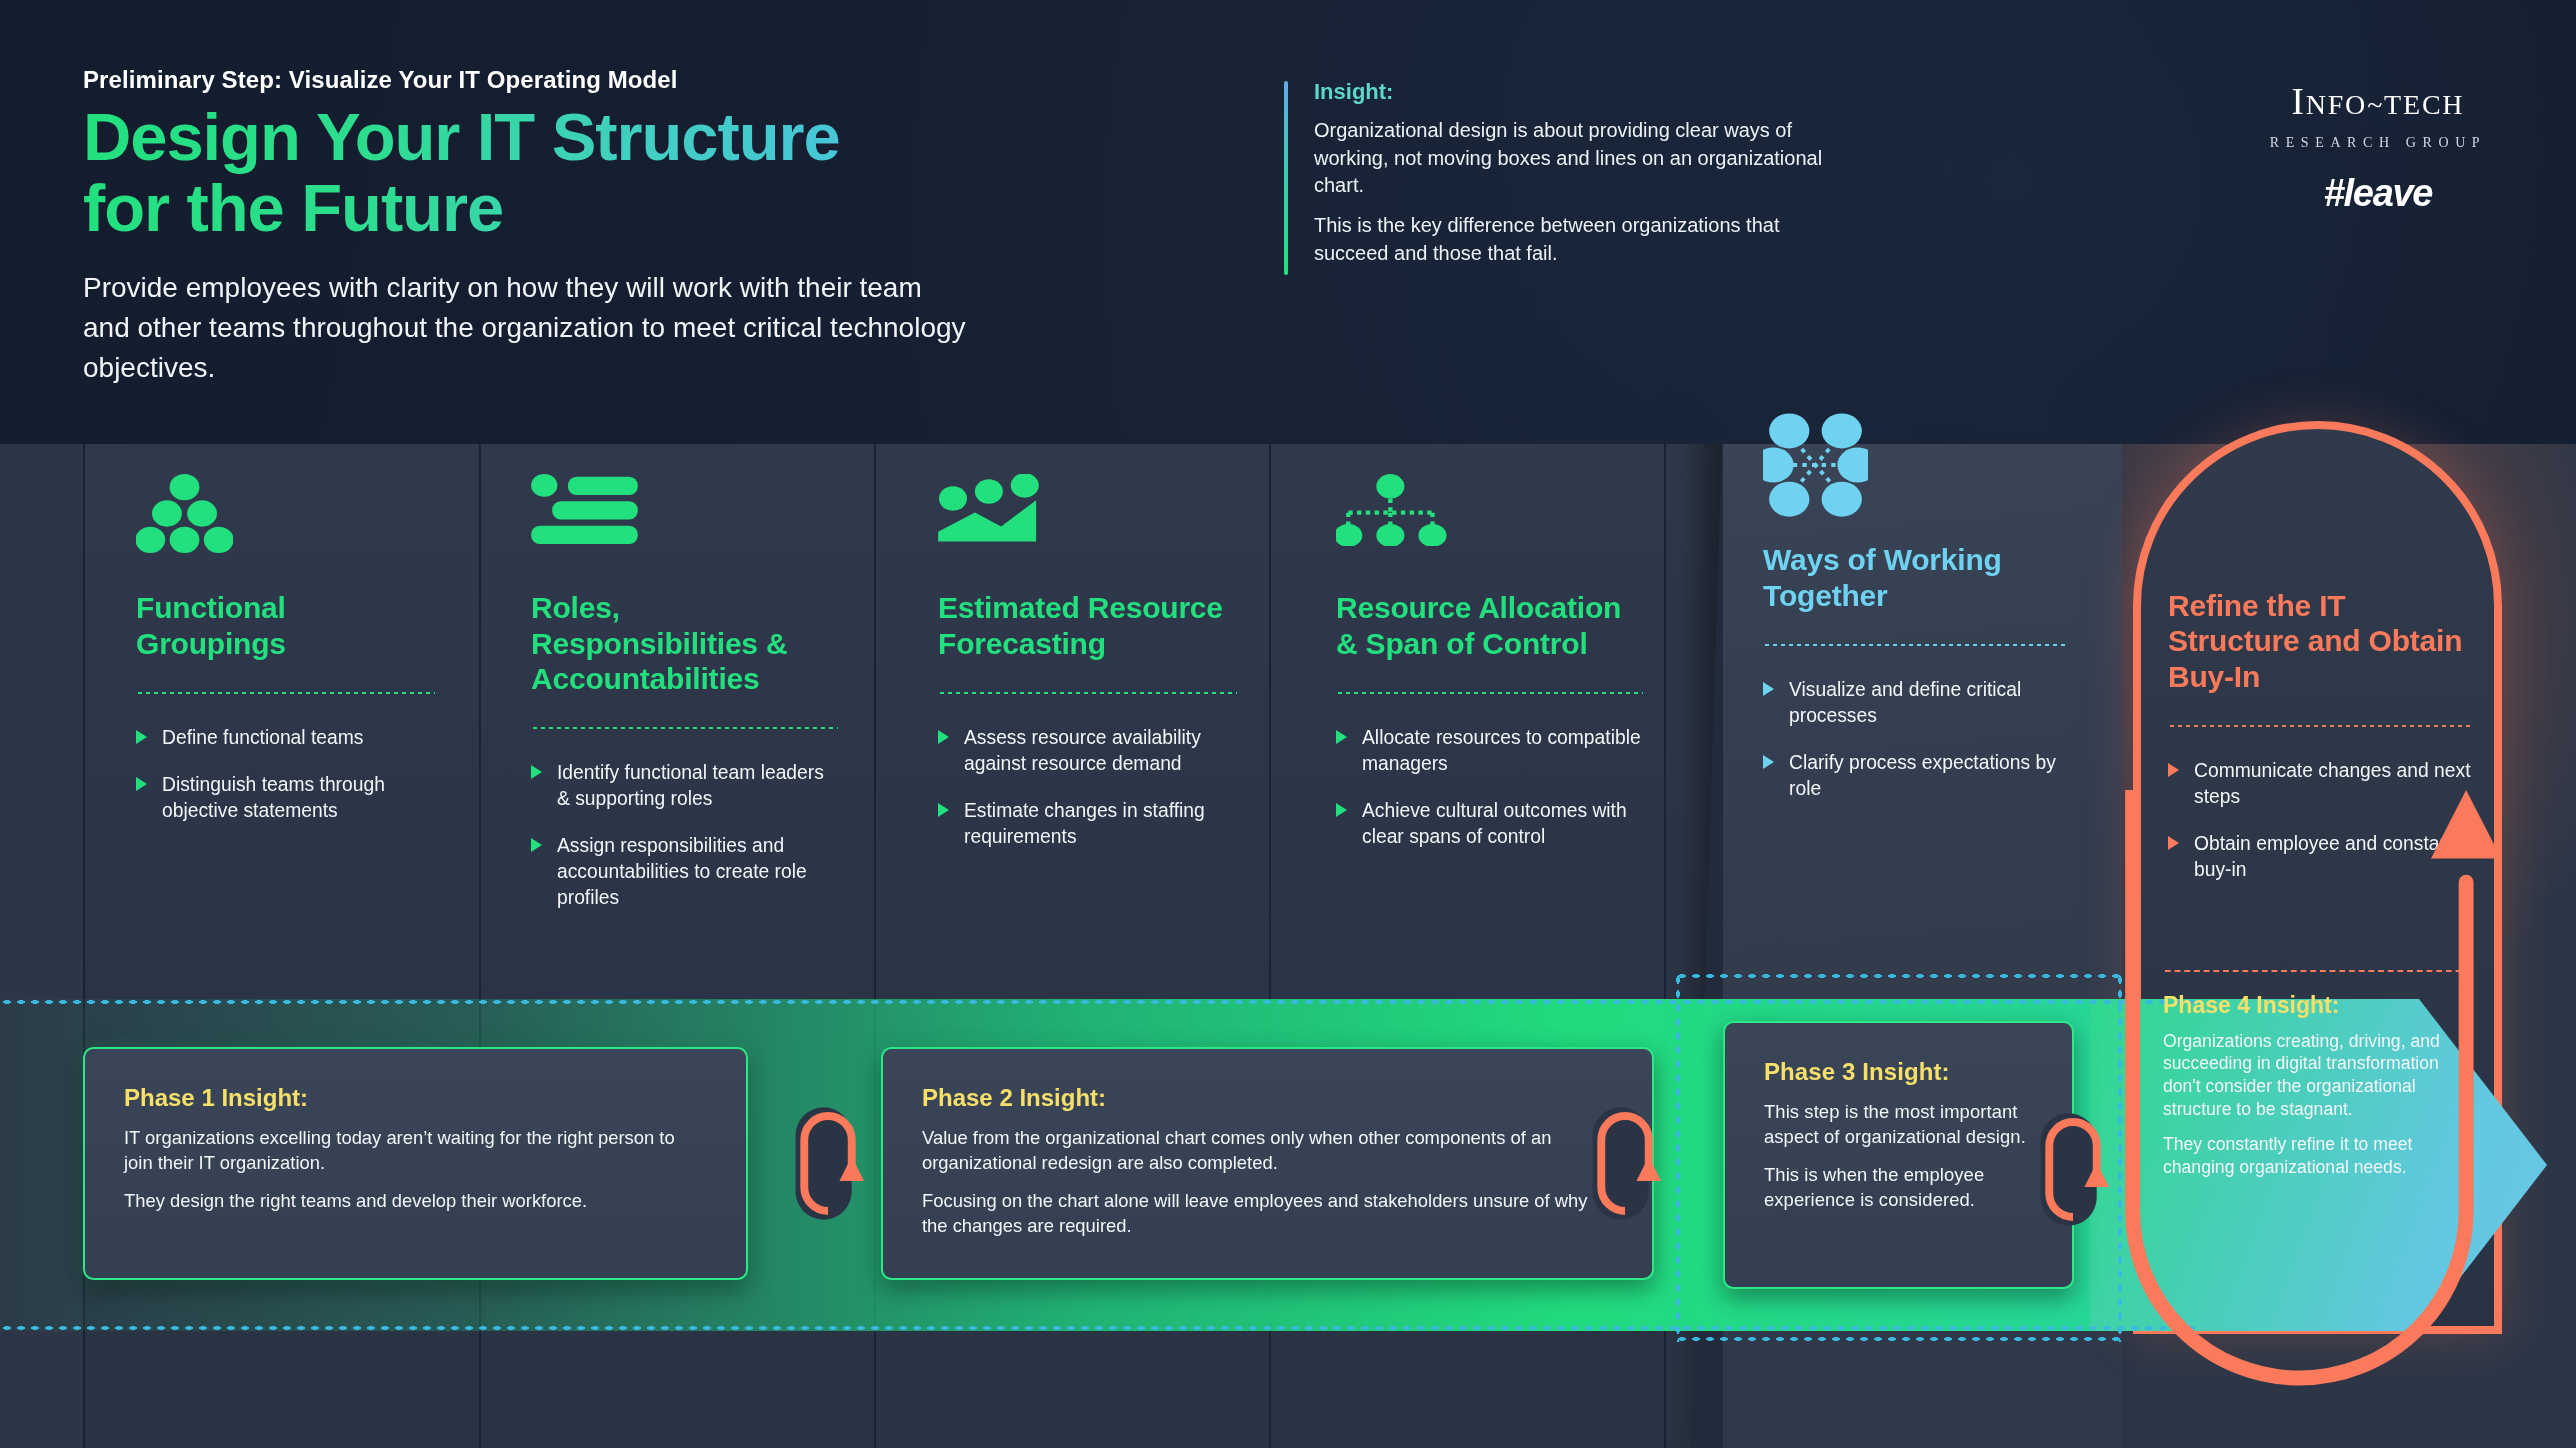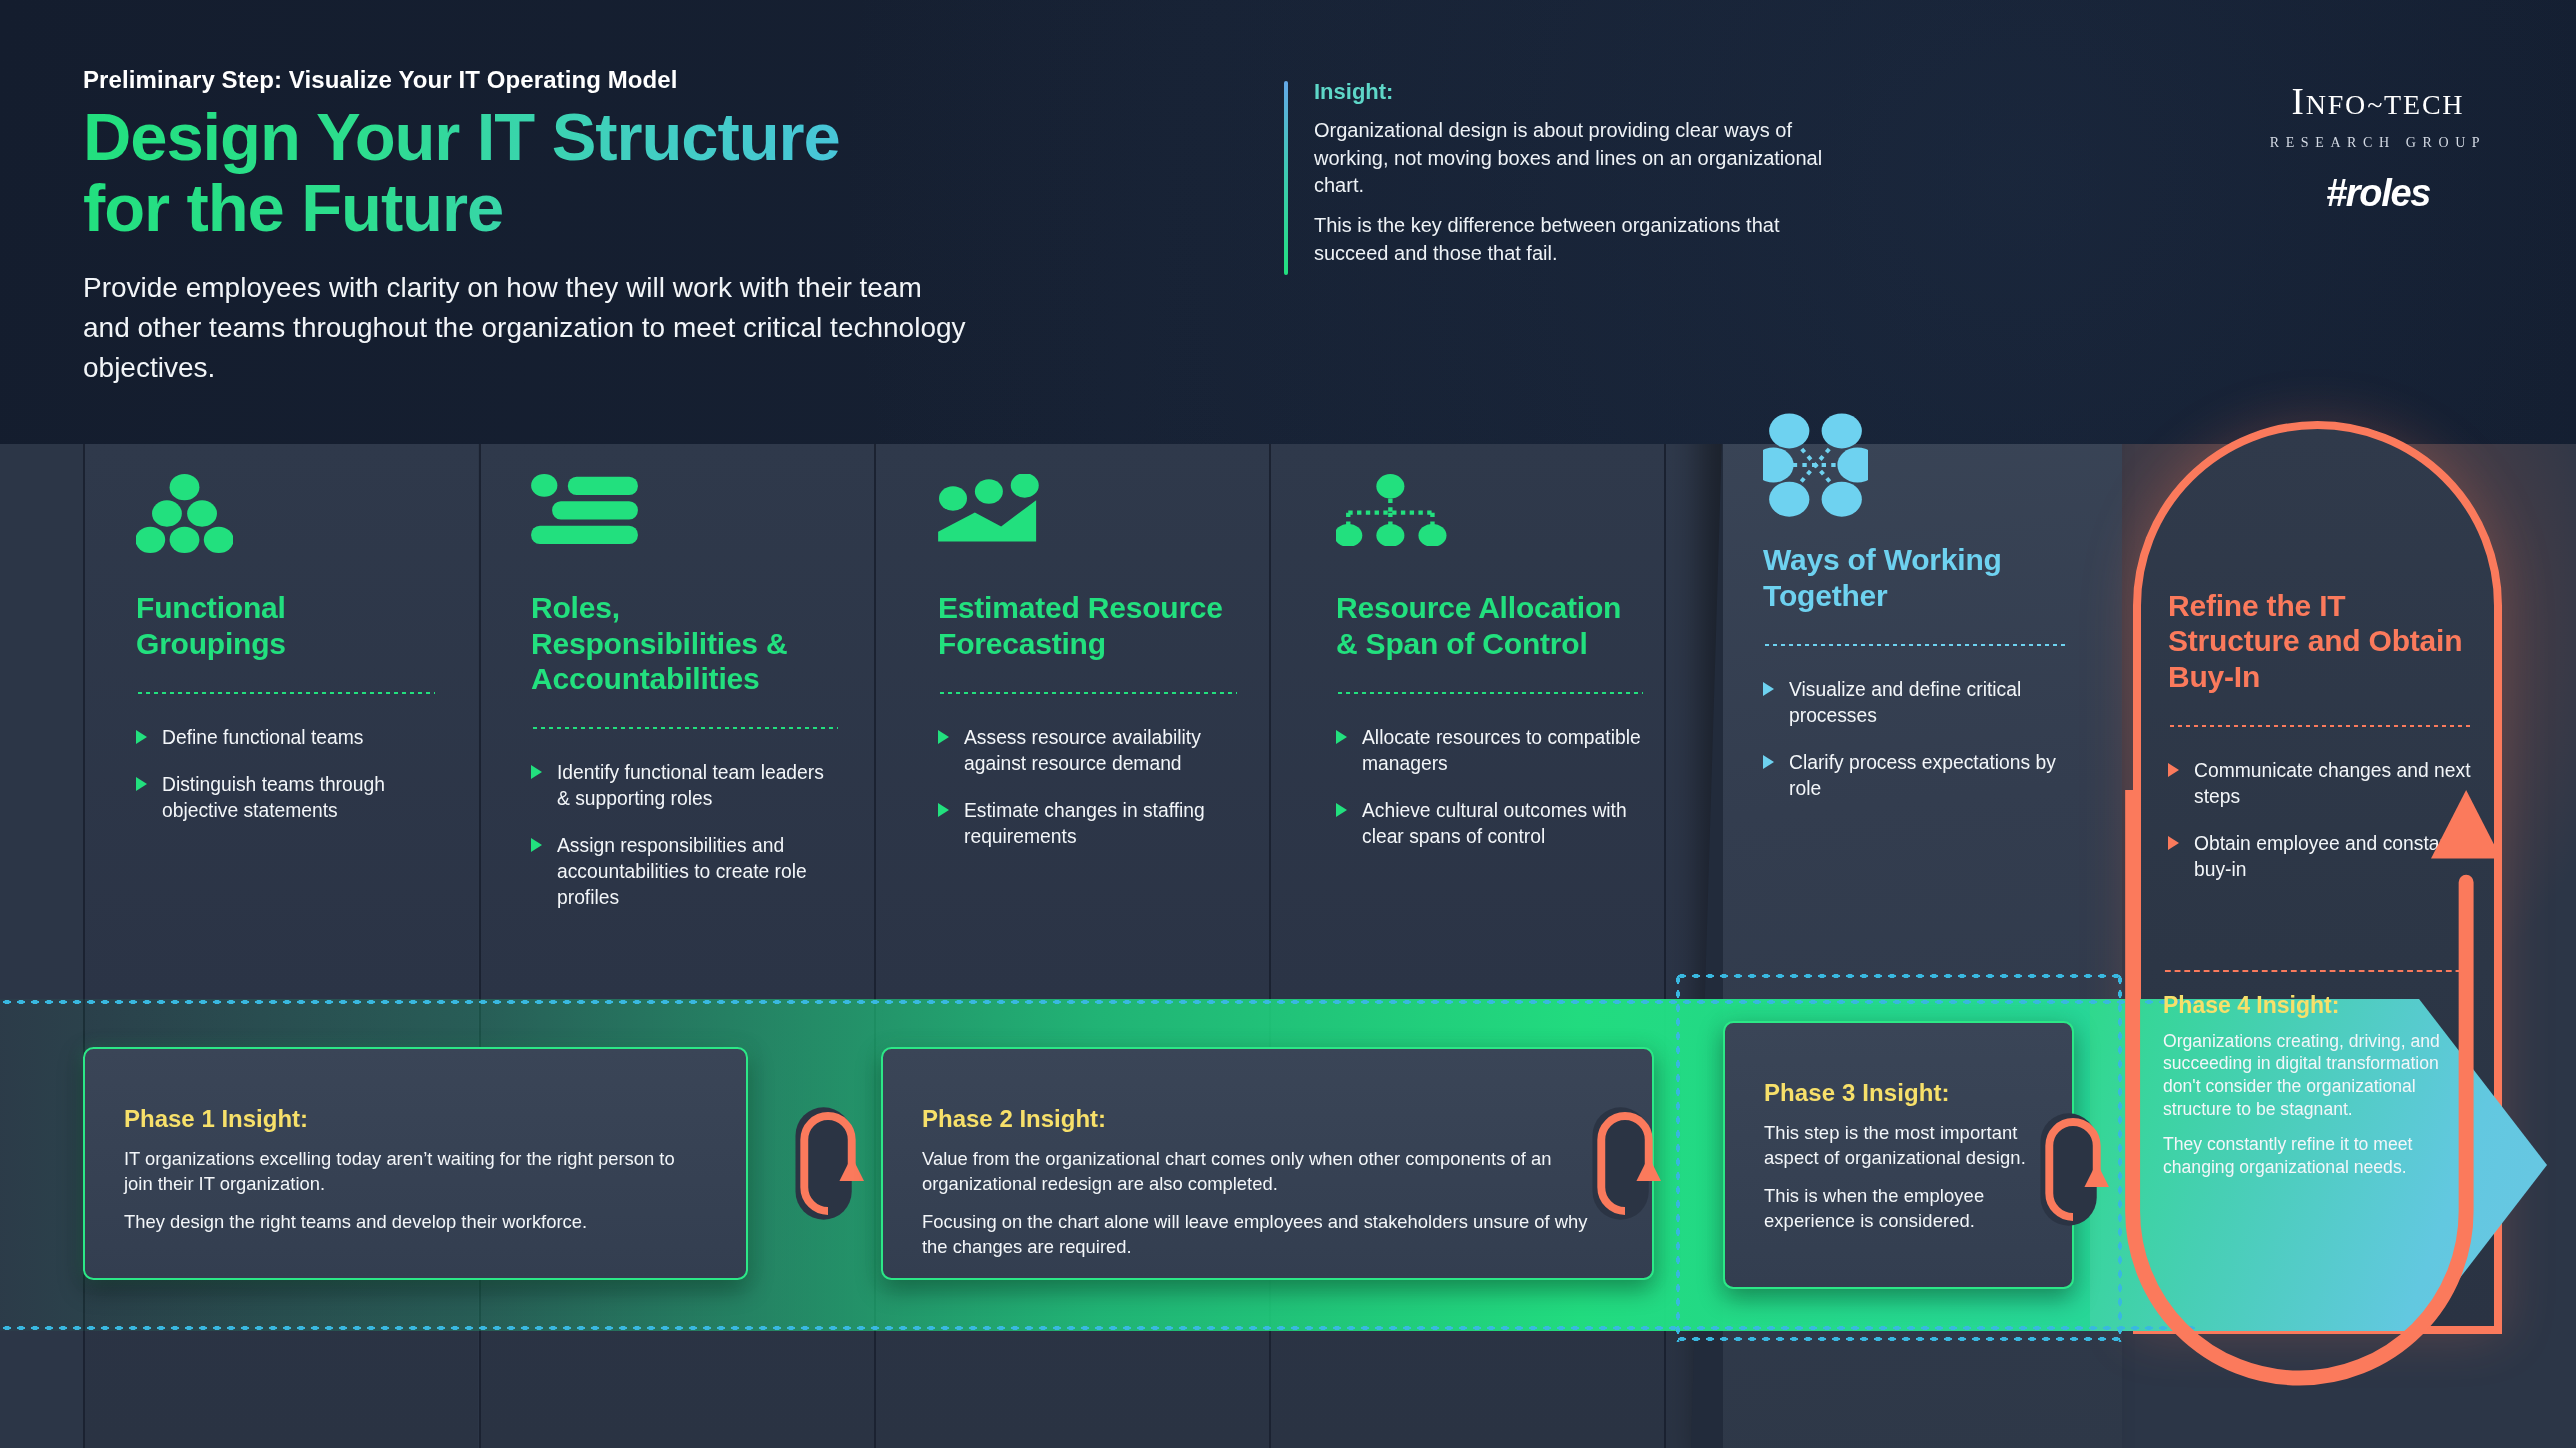--- a/index.html
+++ b/index.html
@@ -167,21 +167,21 @@
     background-repeat: repeat-x, repeat-x, repeat-y, repeat-y;
     background-size: 14px 6.1px, 14px 6.1px, 6.1px 14px, 6.1px 14px;
     background-position: 0 0, 0 100%, 0 0, 100% 0;
   }
 
   
   .card {
     position:absolute; border:2.6px solid #2ce887; border-radius:10.5px;
     background: linear-gradient(180deg,#3a4557 0%, #333e50 100%);
     box-shadow: 0 8.8px 24.6px rgba(0,0,0,.38), 0 0 16px rgba(44,232,135,.22);
-    padding:56px 39px;
+    padding:35px 39px;
   }
   .card h5 { font-size:24px; font-weight:800; color:#f7e06a; margin-bottom:14px; }
   .card p { font-size:18.4px; line-height:1.34; color:#f3f6f9; margin-bottom:14px; }
   .card p:last-child { margin-bottom:0; }
 
   #card1 { left:83px; top:1047px; width:665px; height:233px; }
   #card2 { left:881px; top:1047px; width:773px; height:233px; }
   #card3 { left:1723px; top:1021px; width:351px; height:268px; font-weight:500; }
   #card3 h5, #card3 p { letter-spacing:0.1px; }
 
@@ -228,21 +228,21 @@
   <div class="hdr-insight">
     <div class="bar"></div>
     <h4>Insight:</h4>
     <p>Organizational design is about providing clear ways of working, not moving boxes and lines on an organizational chart.</p>
     <p>This is the key difference between organizations that succeed and those that fail.</p>
   </div>
 
   <div class="logo">
     <div class="info"><span>I</span><span class="sm">NFO~TECH</span></div>
     <div class="rg">RESEARCH GROUP</div>
-    <div class="itrg">#roles</div>
+    <div class="itrg">#leave</div>
   </div>
 
   <div class="col" style="left:136px;top:474px;width:299px;">
     <div class="icon">
       <svg width="97" height="79" viewBox="0 0 110 90">
         <ellipse cx="55" cy="15" rx="17" ry="15" fill="#22e07e"></ellipse>
         <ellipse cx="35" cy="45" rx="17" ry="15" fill="#22e07e"></ellipse>
         <ellipse cx="75" cy="45" rx="17" ry="15" fill="#22e07e"></ellipse>
         <ellipse cx="16" cy="75" rx="17" ry="15" fill="#22e07e"></ellipse>
         <ellipse cx="55" cy="75" rx="17" ry="15" fill="#22e07e"></ellipse>

